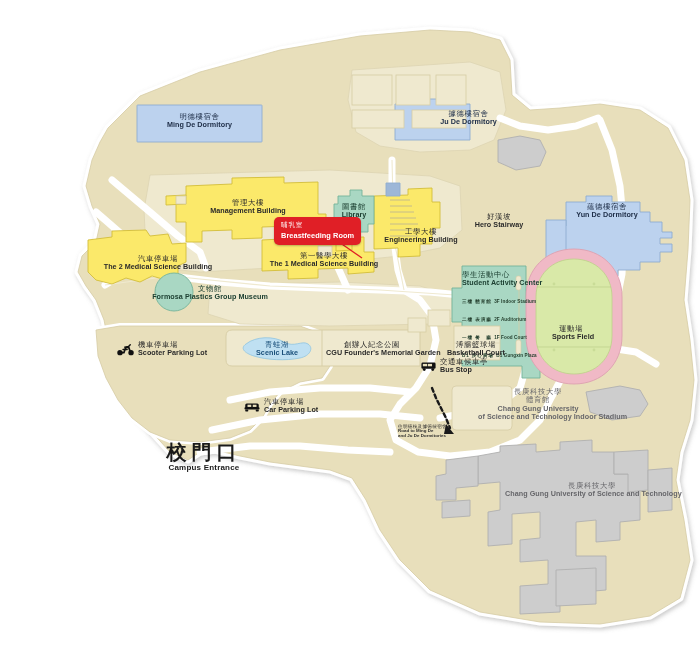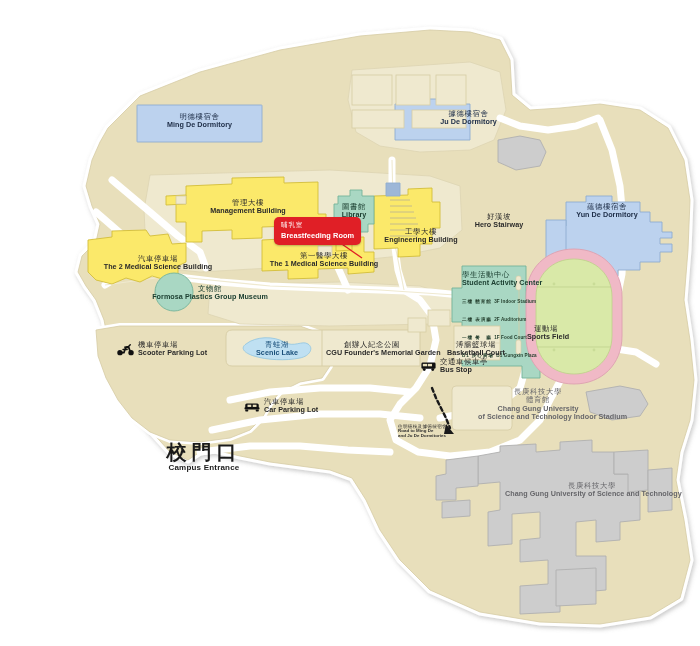--- a/index.html
+++ b/index.html
@@ -395,21 +395,21 @@
       </span><br>
       <span class="subline">
         <span class="sl-zh">一樓  餐　廳</span><span class="sl-en">1F Food Court</span>
       </span><br>
       <span class="subline">
         <span class="sl-zh">B1  庚心廣場</span><span class="sl-en">B1 Gungxin Plaza</span>
       </span>
     </span>
   </div>
 
-  <div class="label" style="left:527px; top:325px; width:38px;">
+  <div class="label" style="left:552px; top:325px; width:38px;">
     <span class="lbl-zh">運動場</span>
     <span class="lbl-en">Sports Field</span>
   </div>
 
   <div class="label" style="left:442px; top:341px; width:68px;">
     <span class="lbl-zh">溥腸籃球場</span>
     <span class="lbl-en">Basketball Court</span>
   </div>
 
   <div class="label lbl-water" style="left:256px; top:341px; width:42px;">

